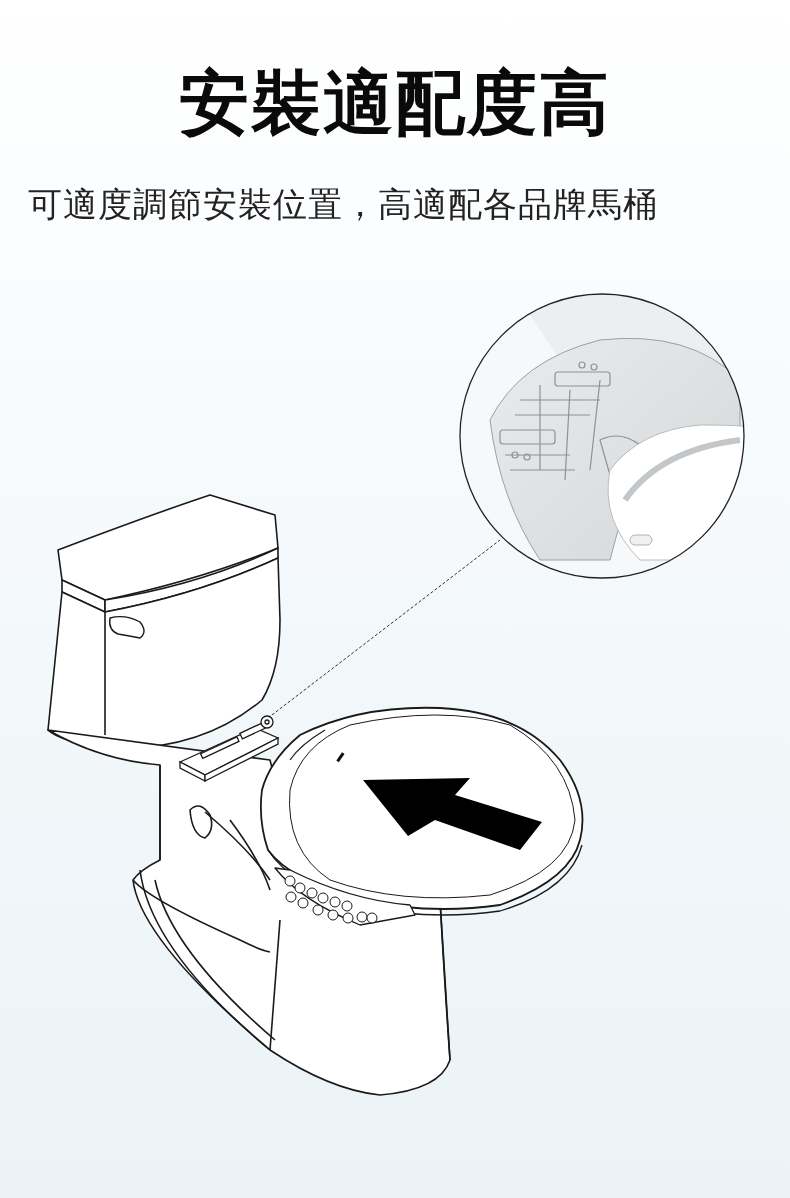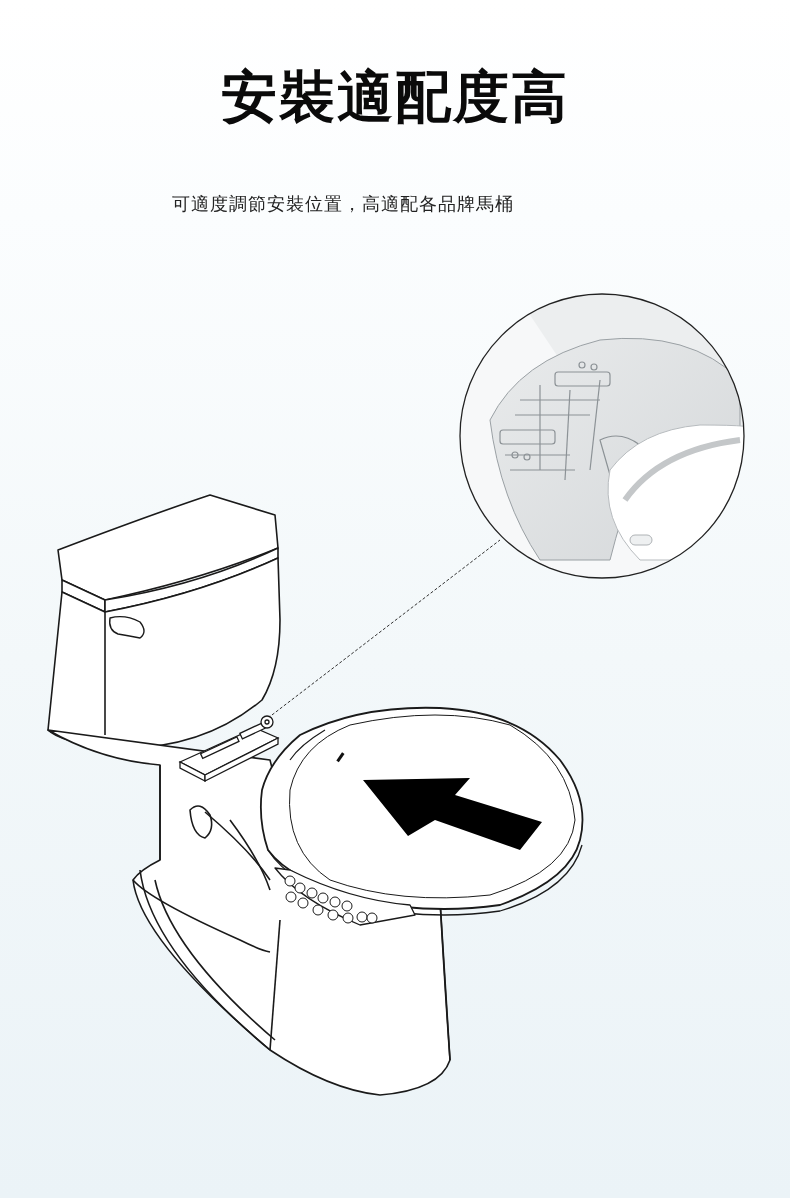--- a/index.html
+++ b/index.html
@@ -3,27 +3,27 @@
 <meta charset="utf-8">
 <style>
   html, body { margin:0; padding:0; }
   body {
     width:790px; height:1198px; overflow:hidden; position:relative;
     background: linear-gradient(180deg, #ffffff 0%, #fbfdfe 18%, #f3f8fa 55%, #ebf3f7 100%);
     font-family: "DejaVu Sans", "Liberation Sans", sans-serif;
     color:#111;
   }
   .title {
-    position:absolute; left:0; top:52px; width:790px; text-align:center;
-    font-size:56px; font-weight:bold; letter-spacing:2px; color:#0a0a0a;
+    position:absolute; left:0; top:58px; width:790px; text-align:center;
+    font-size:70px; font-weight:bold; letter-spacing:2px; color:#0a0a0a;
     line-height:90px;
   }
   .subtitle {
     position:absolute; left:0; top:186px; width:686px; text-align:center;
-    font-size:18px; color:#222; letter-spacing:1px; line-height:36px;
+    font-size:34px; color:#222; letter-spacing:1px; line-height:36px;
   }
   .illustration { position:absolute; left:0; top:0; width:790px; height:1198px; }
 </style>
 </head>
 <body>
 
 <div class="title">安裝適配度高</div>
 <div class="subtitle">可適度調節安裝位置，高適配各品牌馬桶</div>
 
 <svg class="illustration" viewBox="0 0 790 1198" xmlns="http://www.w3.org/2000/svg">

